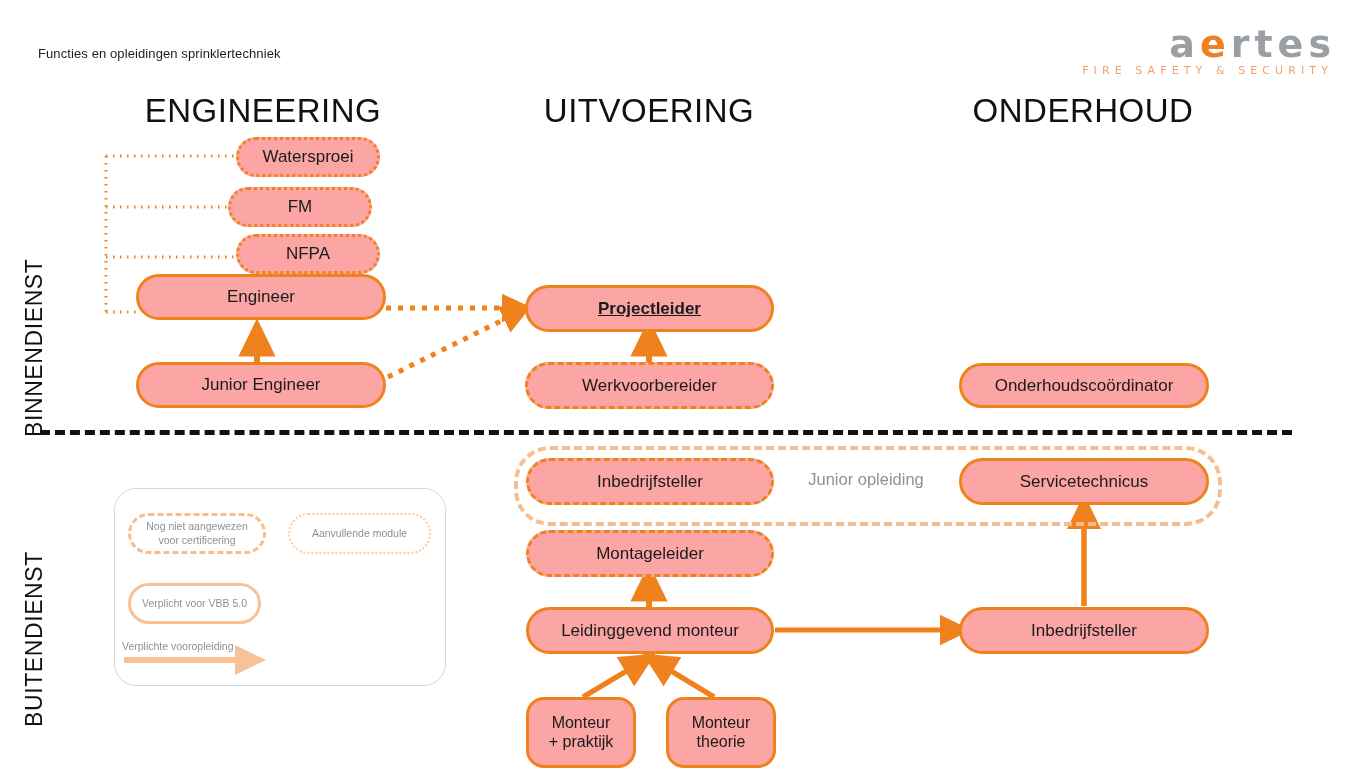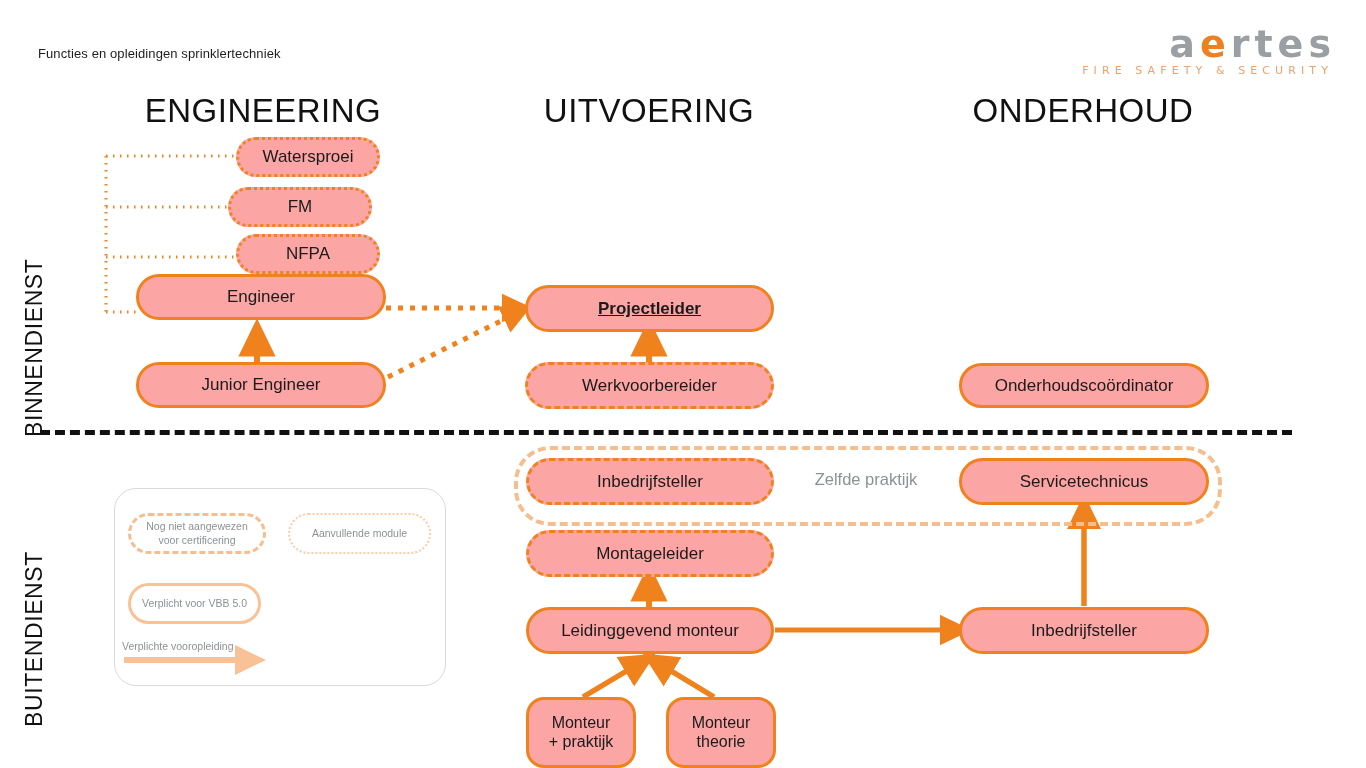--- a/index.html
+++ b/index.html
@@ -171,21 +171,21 @@
   </div>
 
   <div class="abs node dashed" style="left:526px;top:458px;width:248px;height:47px;">
     <span class="node-text">Inbedrijfsteller</span>
   </div>
 
   <div class="abs node" style="left:959px;top:458px;width:250px;height:47px;">
     <span class="node-text">Servicetechnicus</span>
   </div>
 
-  <div class="abs" id="same-training-label">Zelfde praktijk</div>
+  <div class="abs" id="same-training-label">Junior opleiding</div>
 
   <div class="abs node dashed" style="left:526px;top:530px;width:248px;height:47px;">
     <span class="node-text">Montageleider</span>
   </div>
 
   <div class="abs node" style="left:526px;top:607px;width:248px;height:47px;">
     <span class="node-text">Leidinggevend monteur</span>
   </div>
 
   <div class="abs node" style="left:959px;top:607px;width:250px;height:47px;">

